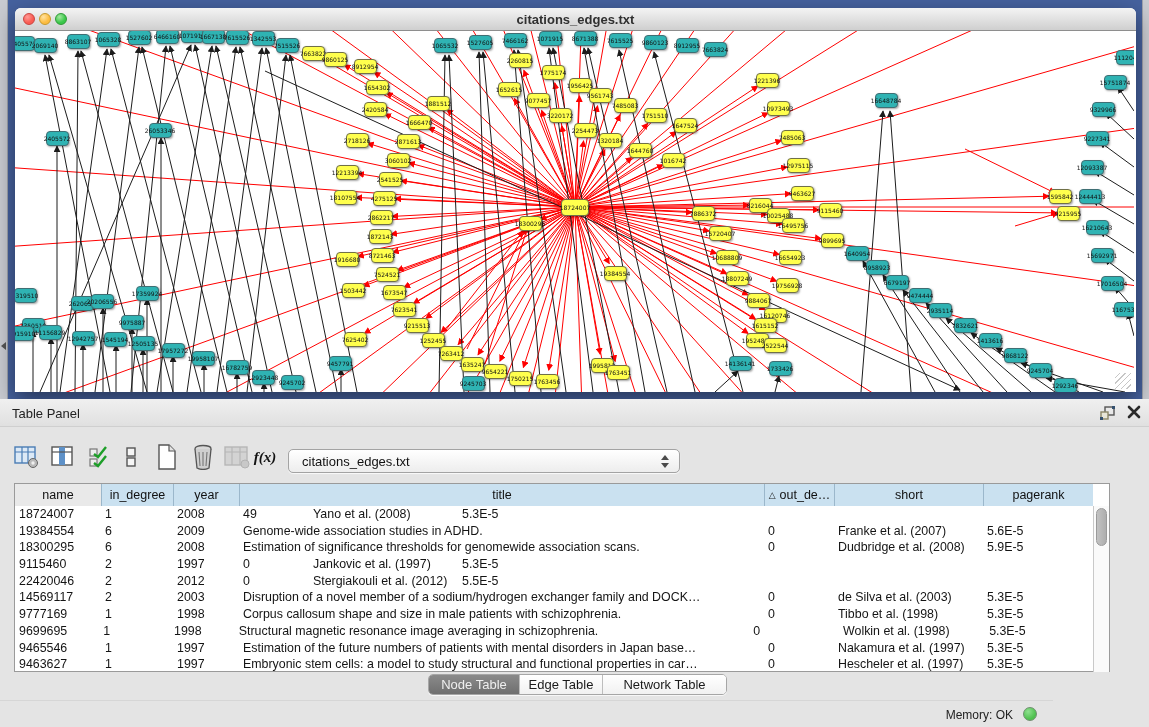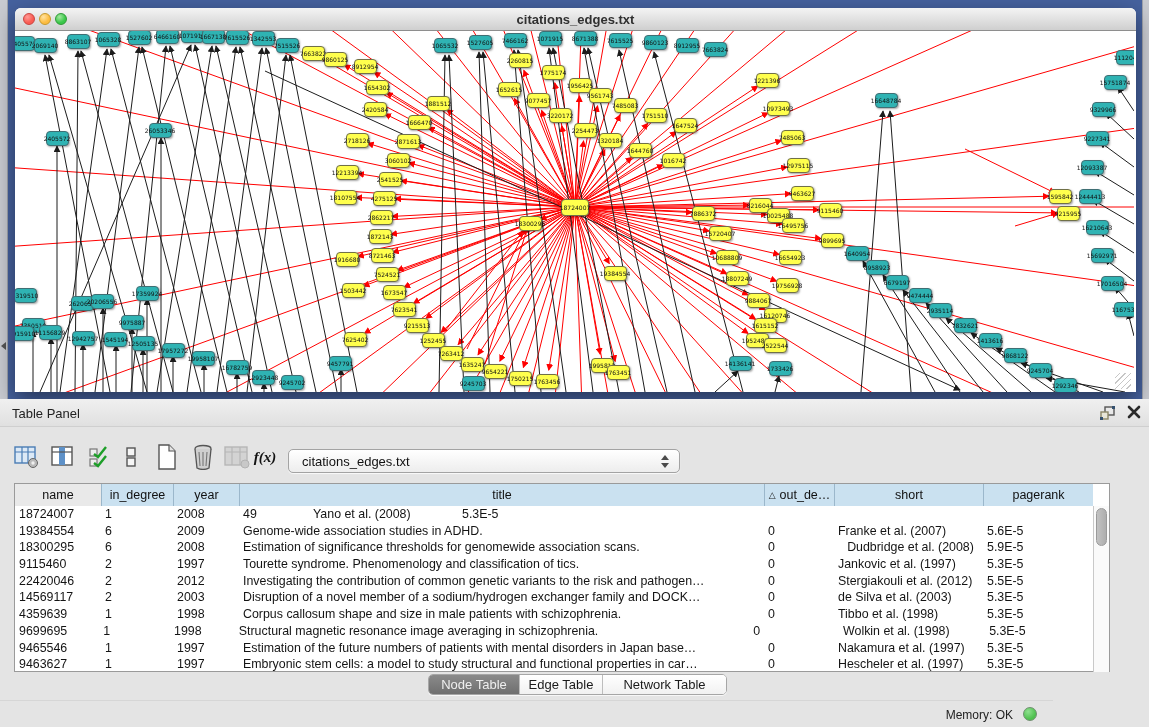--- a/index.html
+++ b/index.html
@@ -840,52 +840,50 @@
             <div class="tcell" style="width: 70px;">0</div>
             <div class="tcell" style="width: 149px;">Franke et al. (2007)</div>
             <div class="tcell" style="width: 110px;">5.6E-5</div>
           </div>
           <div class="trow">
             <div class="tcell" style="width: 86px;">18300295</div>
             <div class="tcell" style="width: 72px;">6</div>
             <div class="tcell" style="width: 66px;">2008</div>
             <div class="tcell" style="width: 525px;">Estimation of significance thresholds for genomewide association scans.</div>
             <div class="tcell" style="width: 70px;">0</div>
-            <div class="tcell" style="width: 149px; text-align: center;">Dudbridge et al. (2008)</div>
+            <div class="tcell" style="width: 149px;">Dudbridge et al. (2008)</div>
             <div class="tcell" style="width: 110px;">5.9E-5</div>
           </div>
           <div class="trow">
             <div class="tcell" style="width: 86px;">9115460</div>
             <div class="tcell" style="width: 72px;">2</div>
             <div class="tcell" style="width: 66px;">1997</div>
-            <div class="tcell" style="width: 525px;">Tourette syndrome. Phenomenology and classification of tics.</div>
             <div class="tcell" style="width: 70px;">0</div>
             <div class="tcell" style="width: 149px;">Jankovic et al. (1997)</div>
             <div class="tcell" style="width: 110px;">5.3E-5</div>
           </div>
           <div class="trow">
             <div class="tcell" style="width: 86px;">22420046</div>
             <div class="tcell" style="width: 72px;">2</div>
             <div class="tcell" style="width: 66px;">2012</div>
-            <div class="tcell" style="width: 525px;">Investigating the contribution of common genetic variants to the risk and pathogen…</div>
             <div class="tcell" style="width: 70px;">0</div>
             <div class="tcell" style="width: 149px;">Stergiakouli et al. (2012)</div>
             <div class="tcell" style="width: 110px;">5.5E-5</div>
           </div>
           <div class="trow">
             <div class="tcell" style="width: 86px;">14569117</div>
             <div class="tcell" style="width: 72px;">2</div>
             <div class="tcell" style="width: 66px;">2003</div>
             <div class="tcell" style="width: 525px;">Disruption of a novel member of a sodium/hydrogen exchanger family and DOCK…</div>
             <div class="tcell" style="width: 70px;">0</div>
             <div class="tcell" style="width: 149px;">de Silva et al. (2003)</div>
             <div class="tcell" style="width: 110px;">5.3E-5</div>
           </div>
           <div class="trow">
-            <div class="tcell" style="width: 86px;">4359639</div>
+            <div class="tcell" style="width: 86px;">9777169</div>
             <div class="tcell" style="width: 72px;">1</div>
             <div class="tcell" style="width: 66px;">1998</div>
             <div class="tcell" style="width: 525px;">Corpus callosum shape and size in male patients with schizophrenia.</div>
             <div class="tcell" style="width: 70px;">0</div>
             <div class="tcell" style="width: 149px;">Tibbo et al. (1998)</div>
             <div class="tcell" style="width: 110px;">5.3E-5</div>
           </div>
           <div class="trow">
             <div class="tcell" style="width: 86px;">9699695</div>
             <div class="tcell" style="width: 72px;">1</div>

